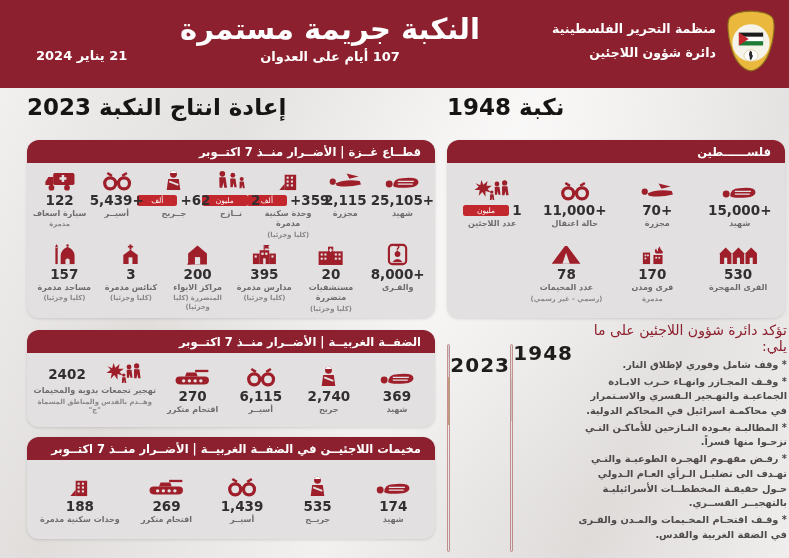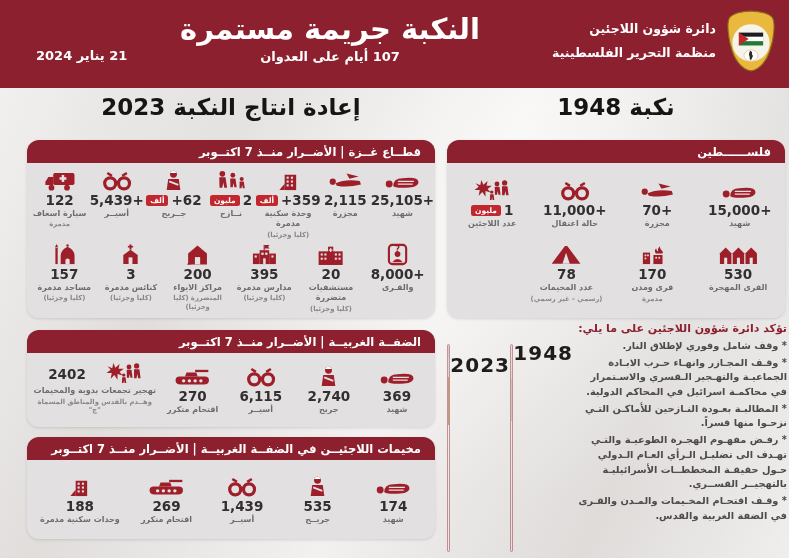--- a/index.html
+++ b/index.html
@@ -17,21 +17,21 @@
   
   header{position:absolute;top:0;left:0;right:0;height:88px;background:var(--maroon);color:#fff;}
   .date{position:absolute;left:36px;top:48px;font-weight:bold;font-size:13px;direction:rtl;}
   .title-block{position:absolute;left:150px;top:12px;width:360px;text-align:center;direction:rtl;}
   .title{font-size:29px;font-weight:800;letter-spacing:-.5px;}
   .subtitle{font-size:13px;font-weight:bold;margin-top:3px;}
   .org-block{position:absolute;right:10px;top:10px;display:flex;align-items:center;gap:7px;}
   .org-lines{text-align:right;direction:rtl;font-size:12.5px;font-weight:bold;line-height:1.9;}
   .logo svg{display:block;}
   
-  .col-heading{position:absolute;top:94px;font-size:23px;font-weight:800;color:#171514;text-align:center;direction:rtl;}
+  .col-heading{position:absolute;top:94px;font-size:23px;font-weight:800;color:#171514;text-align:left;direction:rtl;}
   .col-heading.left{left:27px;width:408px;}
   .col-heading.right{left:447px;width:338px;}
   
   .box{position:absolute;border-radius:12px;background:var(--box_gray);box-shadow:0 1px 3px rgba(0,0,0,.12);}
   .box-header{background:var(--maroon);color:#fff;font-weight:bold;font-size:11.5px;
     border-radius:12px 12px 0 0;padding:5px 14px 4px;text-align:right;direction:rtl;white-space:nowrap;}
   .box-body{height:calc(100% - 24px);display:flex;flex-direction:column;justify-content:space-evenly;direction:rtl;padding:2px 4px;}
   .gaza{left:27px;top:140px;width:408px;height:178px;}
   .westbank{left:27px;top:330px;width:408px;height:97px;}
   .camps{left:27px;top:437px;width:408px;height:102px;}
@@ -39,28 +39,28 @@
   .stats-row{display:flex;direction:rtl;justify-content:space-around;align-items:flex-start;}
   .row-partial{width:78%;}
   .stat{flex:1;display:flex;flex-direction:column;align-items:center;text-align:center;gap:1px;min-width:0;padding:0 1px;}
   .stat-icon{height:25px;display:flex;align-items:flex-end;justify-content:center;color:var(--icon_red);}
   .stat-icon svg{height:23px;width:auto;display:block;}
   .inline-row{display:flex;direction:rtl;align-items:center;gap:20px;}
   .inline-row .stat-icon{height:22px;}
   .stat-num{display:flex;direction:rtl;align-items:center;justify-content:center;gap:3px;
     font-size:13.5px;font-weight:800;color:var(--num_dark);line-height:1.1;}
   .num{direction:ltr;unicode-bidi:isolate;}
-  .badge{background:var(--badge_red);color:#fff;font-size:7.5px;font-weight:bold;
-    padding:2px 4px;border-radius:2.5px;line-height:1;}
+  .badge{background:var(--badge_red);color:#fff;font-size:7.5px;font-weight:normal;
+    padding:2px 14px;border-radius:2.5px;line-height:1;}
   .stat-label{font-size:8px;font-weight:bold;color:var(--label_gray);line-height:1.3;direction:rtl;}
   .stat-sub{font-size:6.8px;font-weight:bold;color:#8B8788;line-height:1.25;direction:rtl;}
   
   .affirm{position:absolute;left:447px;top:322px;width:340px;height:230px;display:flex;direction:rtl;gap:5px;}
   .affirm-text{flex:1;min-width:0;}
-  .affirm-title{color:var(--maroon);font-weight:700;font-size:11px;direction:rtl;margin-bottom:4px;}
+  .affirm-title{color:var(--maroon);font-weight:400;font-size:14px;direction:rtl;margin-bottom:4px;}
   .bullet{font-size:9.8px;font-weight:bold;color:#4E4A4B;line-height:1.5;direction:rtl;margin-bottom:2px;}
   .bullet::before{content:"* ";color:#4E4A4B;}
   .photos{width:126px;display:flex;flex-direction:row;margin-top:20px;}
   .year-label{font-size:20px;font-weight:800;color:#1F1C1C;letter-spacing:1px;line-height:1.1;}
   .y2023{margin-top:12px;}
   .photo{border-radius:12px;overflow:hidden;border:1px solid rgba(160,70,70,.55);line-height:0;margin-top:2px;}
   .photo svg{display:block;}
 </style>
 </head>
 <body>
@@ -68,22 +68,22 @@
 <div id="canvas">
 
   <header>
     <div class="date">21 يناير 2024</div>
     <div class="title-block">
       <div class="title">النكبة جريمة مستمرة</div>
       <div class="subtitle">107 أيام على العدوان</div>
     </div>
     <div class="org-block">
       <div class="org-lines">
+        <div>منظمة التحرير الفلسطينية</div>
         <div>دائرة شؤون اللاجئين</div>
-        <div>منظمة التحرير الفلسطينية</div>
       </div>
       <div class="logo">
         <svg viewBox="0 0 60 66" width="56" height="62">
           <path d="M30 1 C41 1 50 4 53 8 C56 13 55 30 50 44 C46 56 38 64 30 65 C22 64 14 56 10 44 C5 30 4 13 7 8 C10 4 19 1 30 1 Z" fill="#E9B83D" stroke="#8a6b1f" stroke-width="1.2"></path>
           <circle cx="30" cy="35" r="20" fill="#F6F3EA"></circle>
           <g transform="translate(17,24)">
             <rect width="26" height="4.6" fill="#1C1C1C"></rect>
             <rect y="4.6" width="26" height="4.6" fill="#FFFFFF" stroke="#BFBFBF" stroke-width="0.3"></rect>
             <rect y="9.2" width="26" height="4.6" fill="#1E7A34"></rect>
             <path d="M0 0 L10.5 6.9 L0 13.8 Z" fill="#C4262E"></path>

